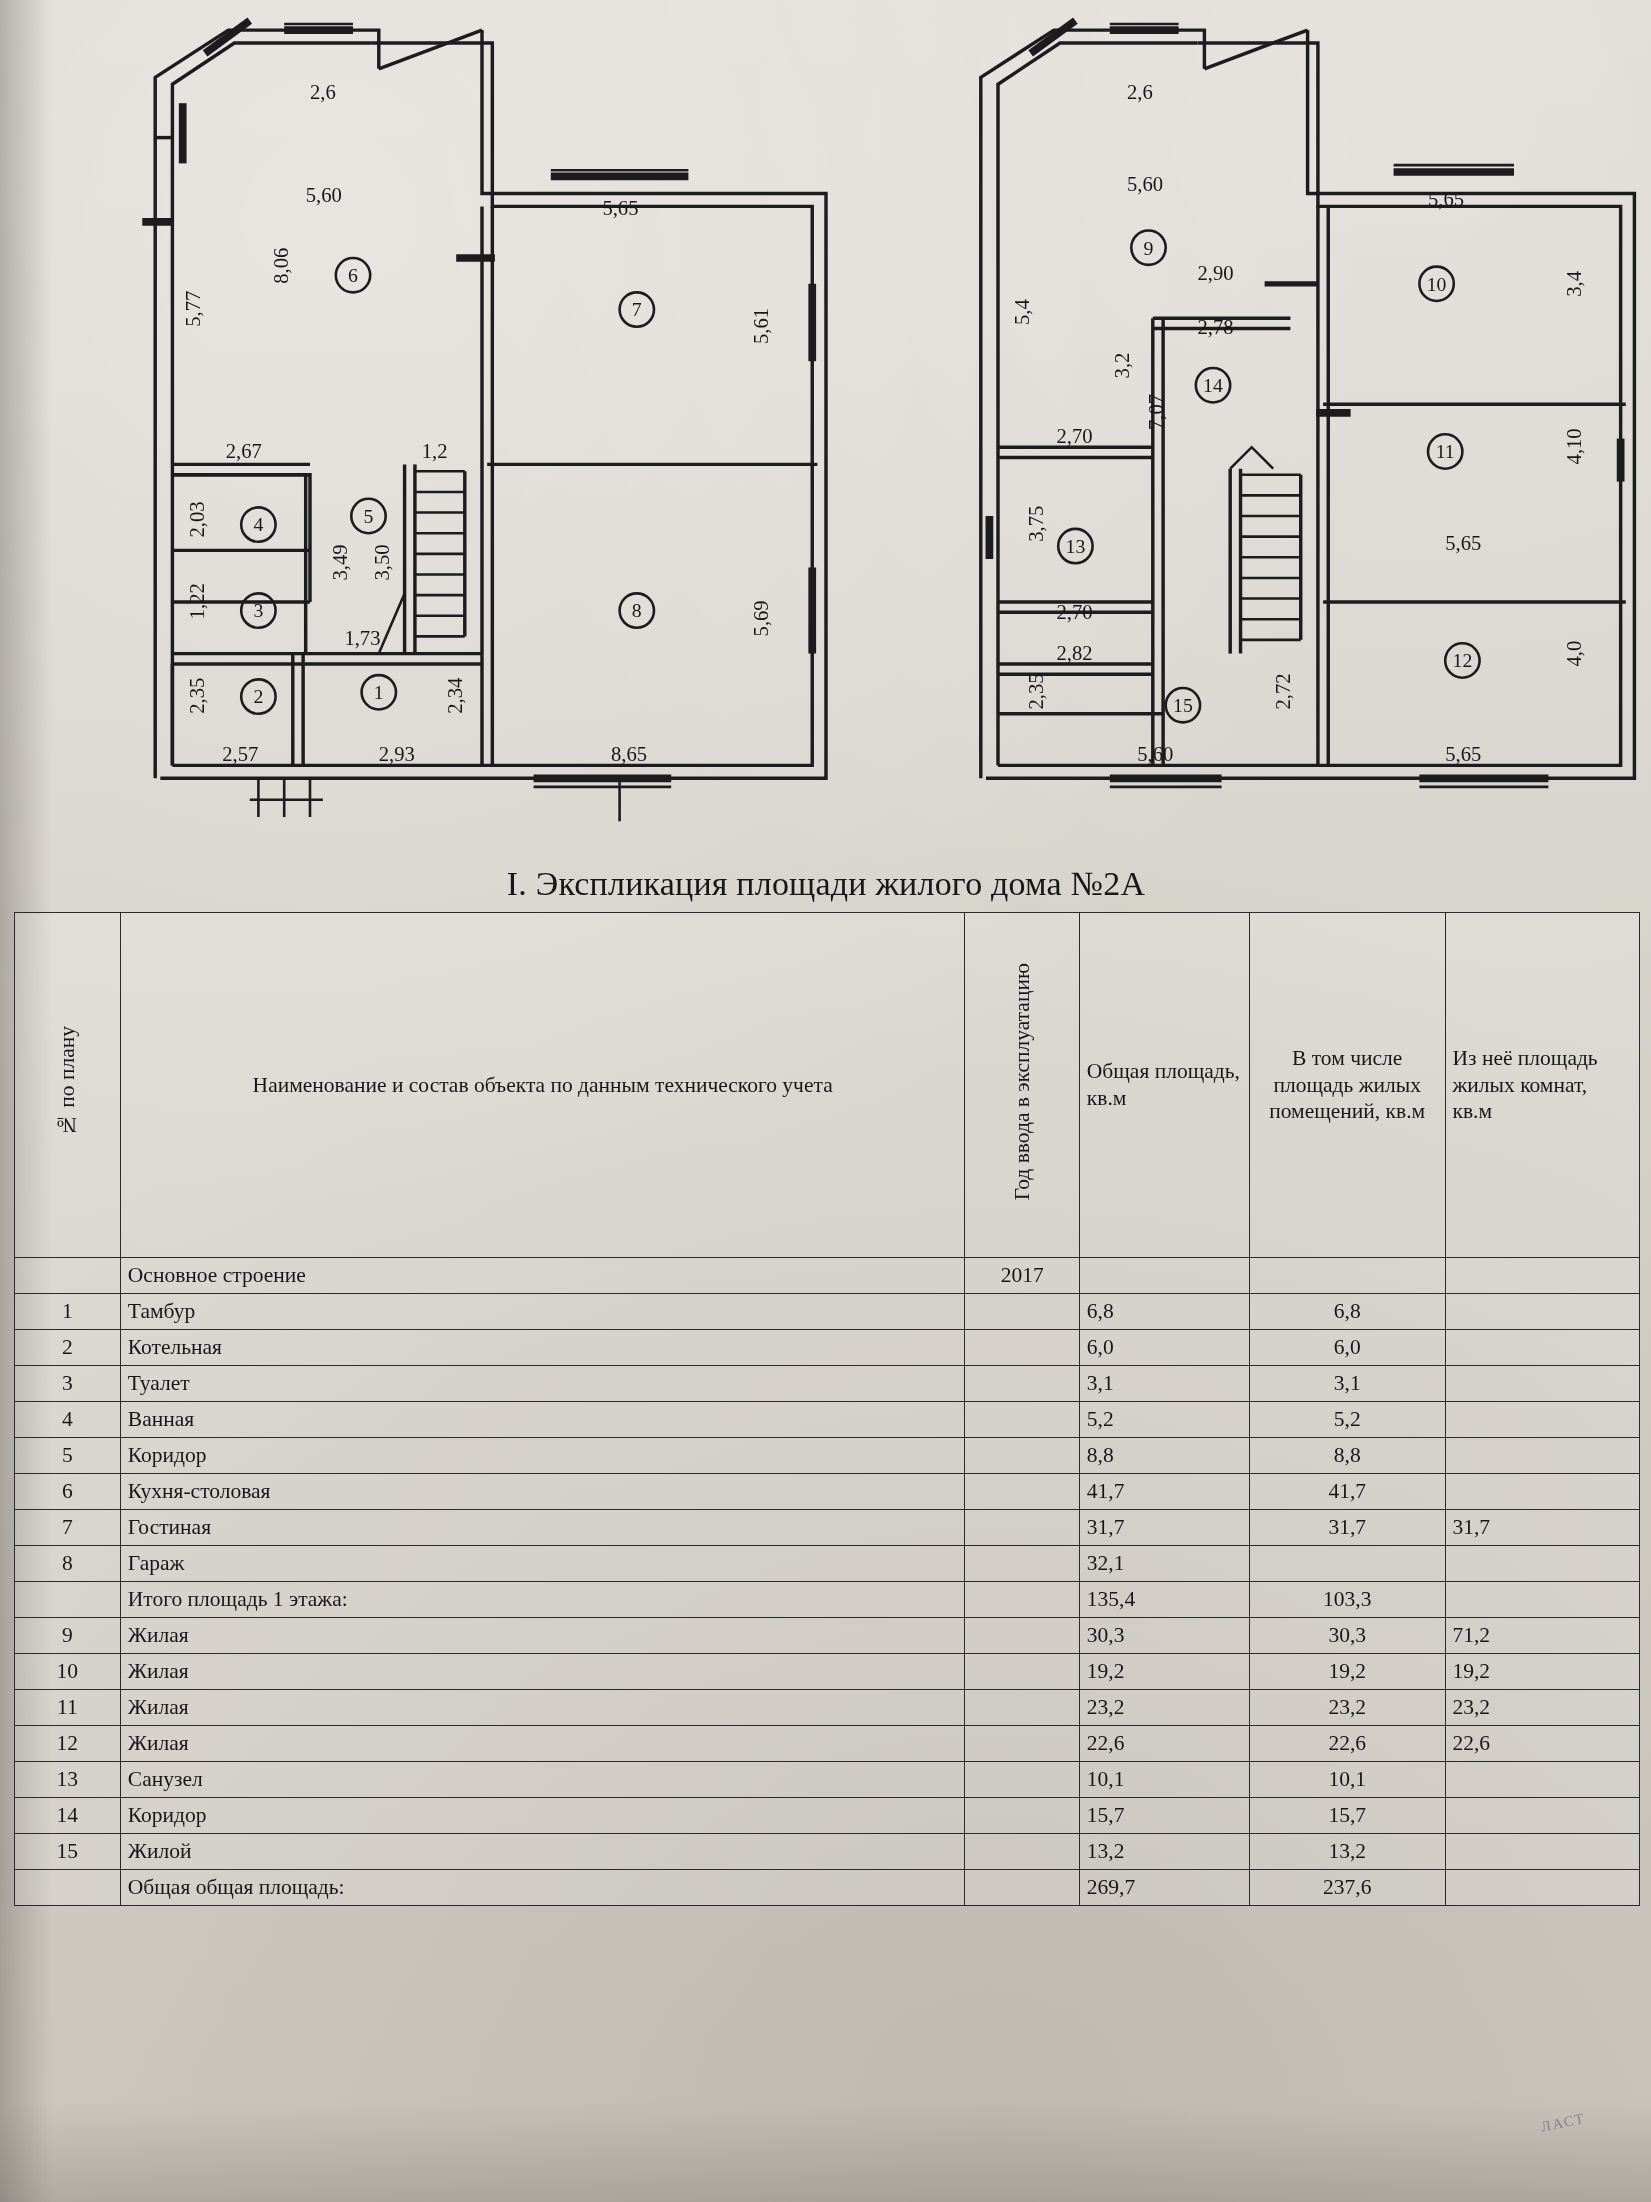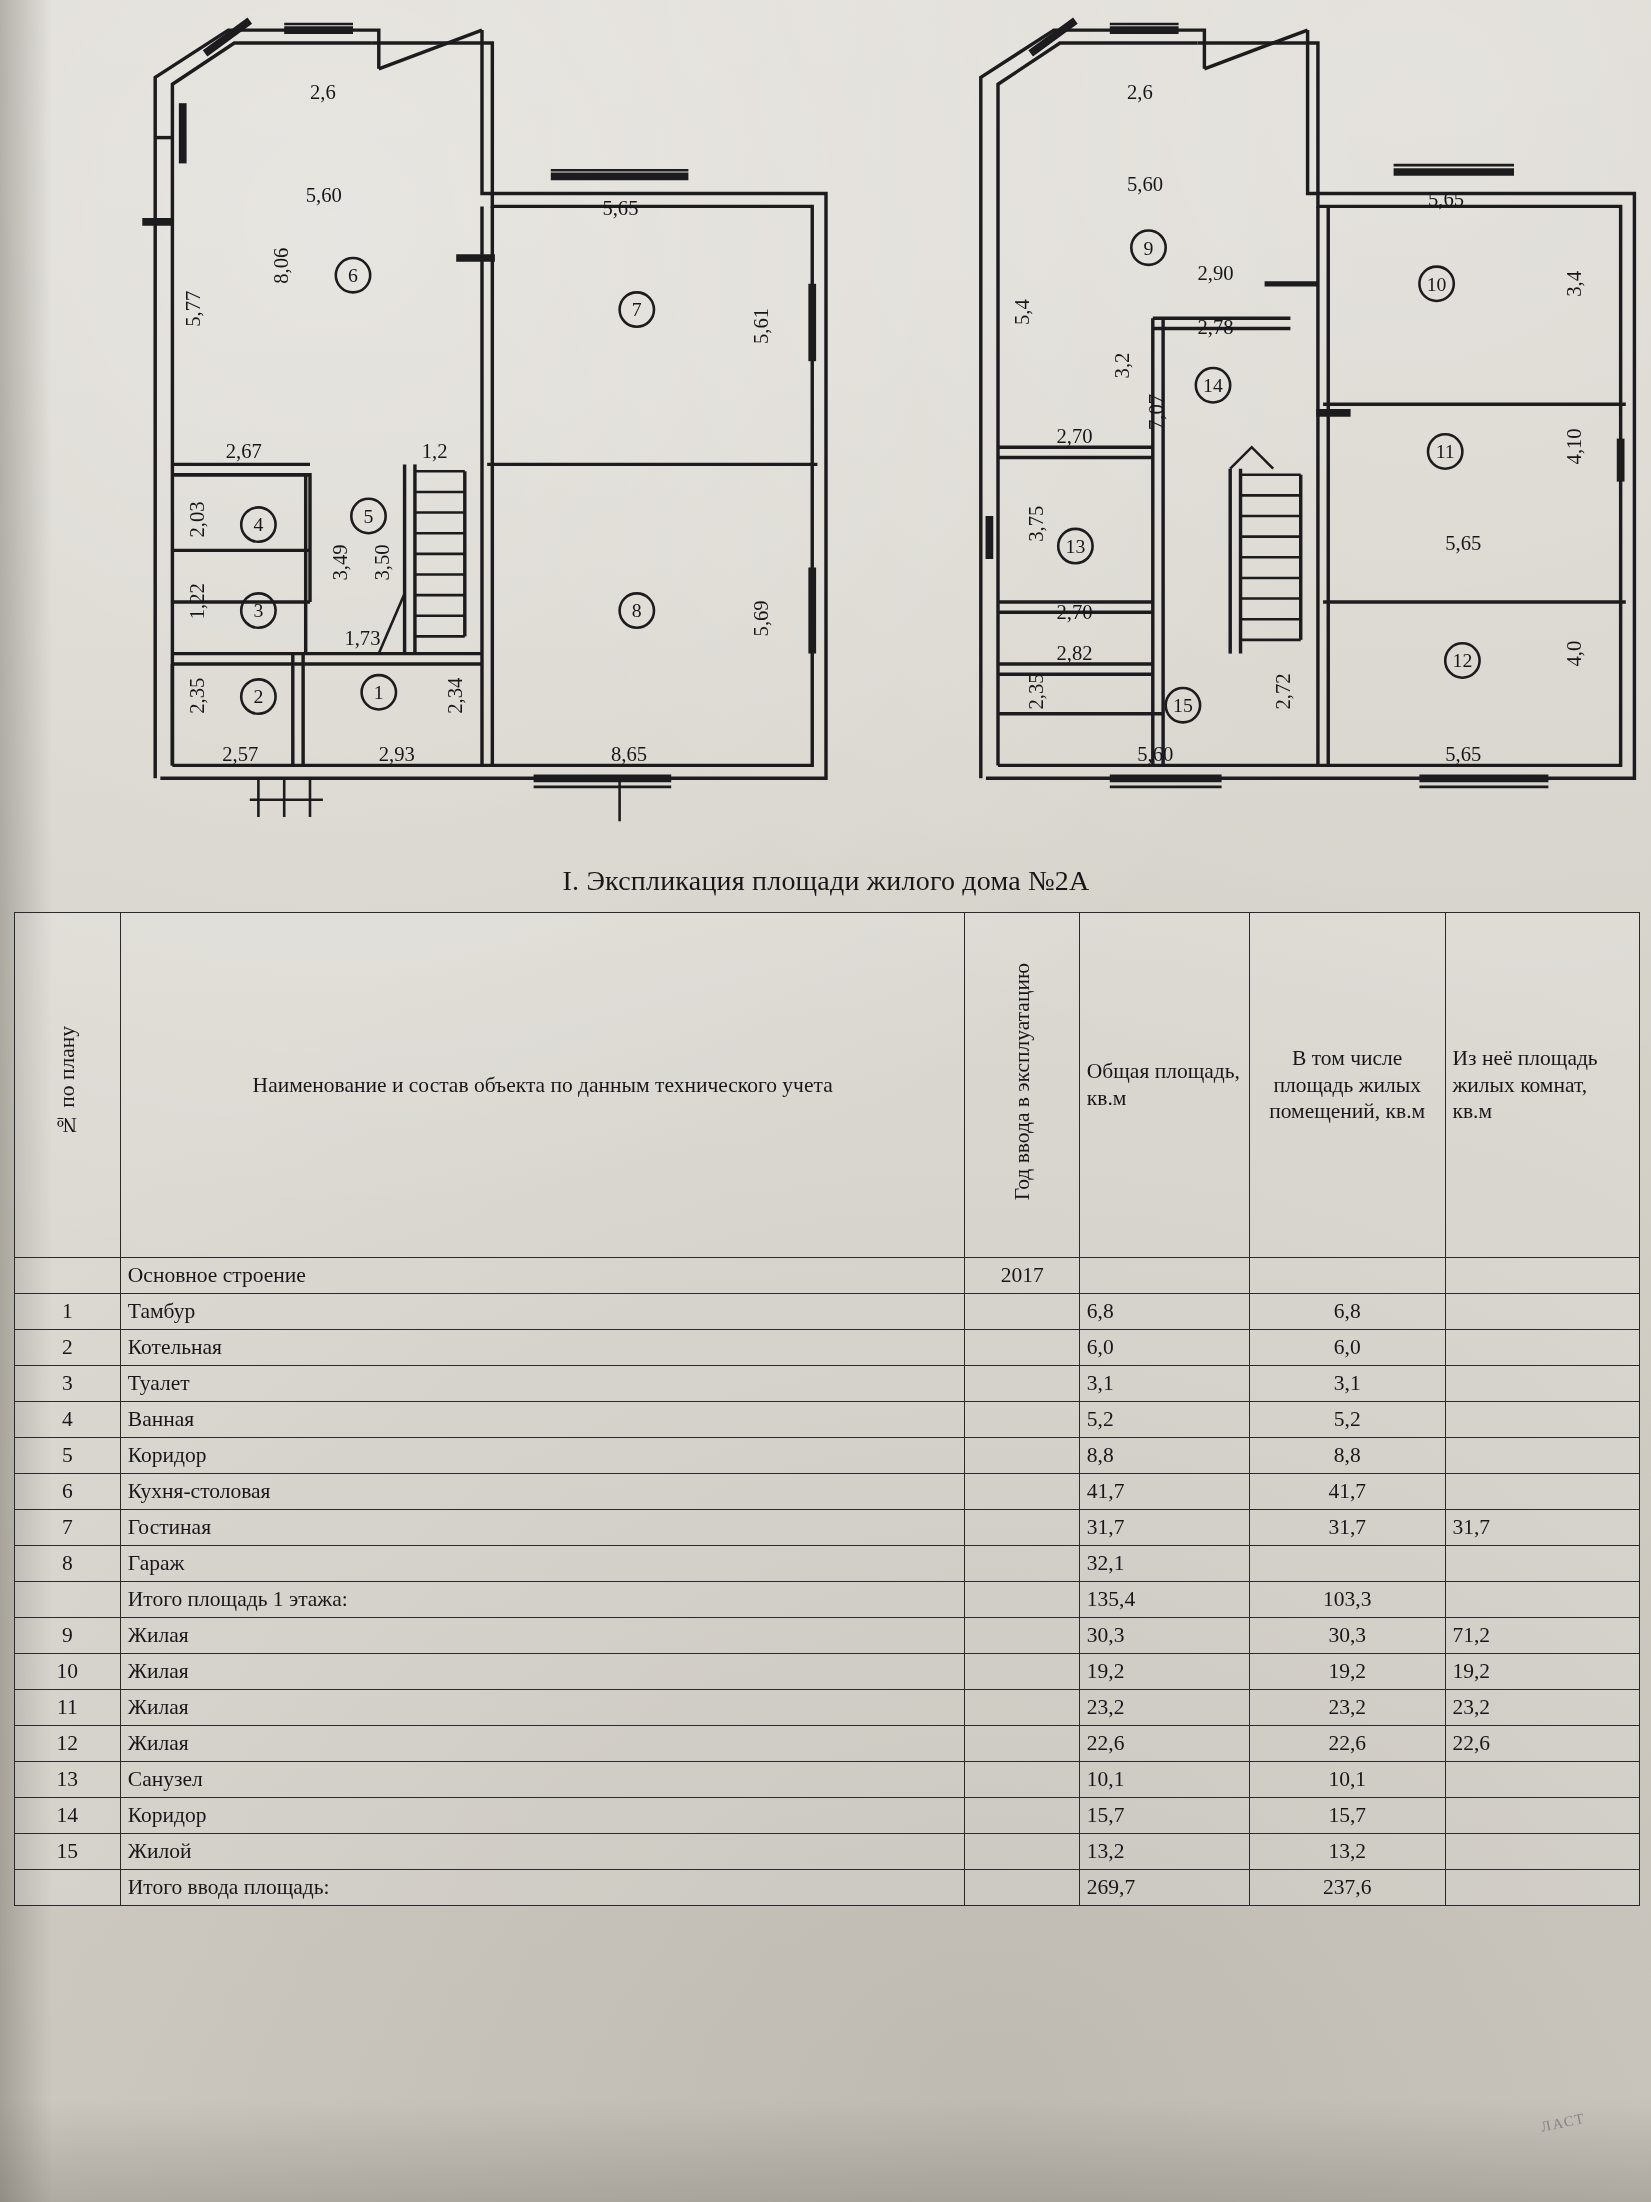--- a/index.html
+++ b/index.html
@@ -31,21 +31,21 @@
     pointer-events:none;
   }
 
   
   #plans{position:absolute;left:0;top:0;width:1652px;height:860px;}
   #plans svg{display:block;}
 
   
   .caption{
     position:absolute;top:865px;left:0;width:1652px;text-align:center;
-    font-size:28px;letter-spacing:0.2px;
+    font-size:34px;letter-spacing:0.2px;
   }
 
   
   table.expl{
     position:absolute;left:13.8px;top:912px;
     width:1626px;
     border-collapse:collapse;
     background:rgba(255,255,255,0.18);
   }
   table.expl td, table.expl th{
@@ -430,21 +430,21 @@
       <tr>
         <td class="c-num">15</td>
         <td class="c-name">Жилой</td>
         <td class="c-year"></td>
         <td class="c-total">13,2</td>
         <td class="c-living">13,2</td>
         <td class="c-rooms"></td>
       </tr>
       <tr>
         <td class="c-num bold"></td>
-        <td class="c-name bold">Итого ввода площадь:</td>
+        <td class="c-name bold">Общая общая площадь:</td>
         <td class="c-year bold"></td>
         <td class="c-total bold">269,7</td>
         <td class="c-living bold">237,6</td>
         <td class="c-rooms bold"></td>
       </tr>
     </tbody>
 </table>
 
 <div class="stamp">
   <div>ЛАСТ</div>

